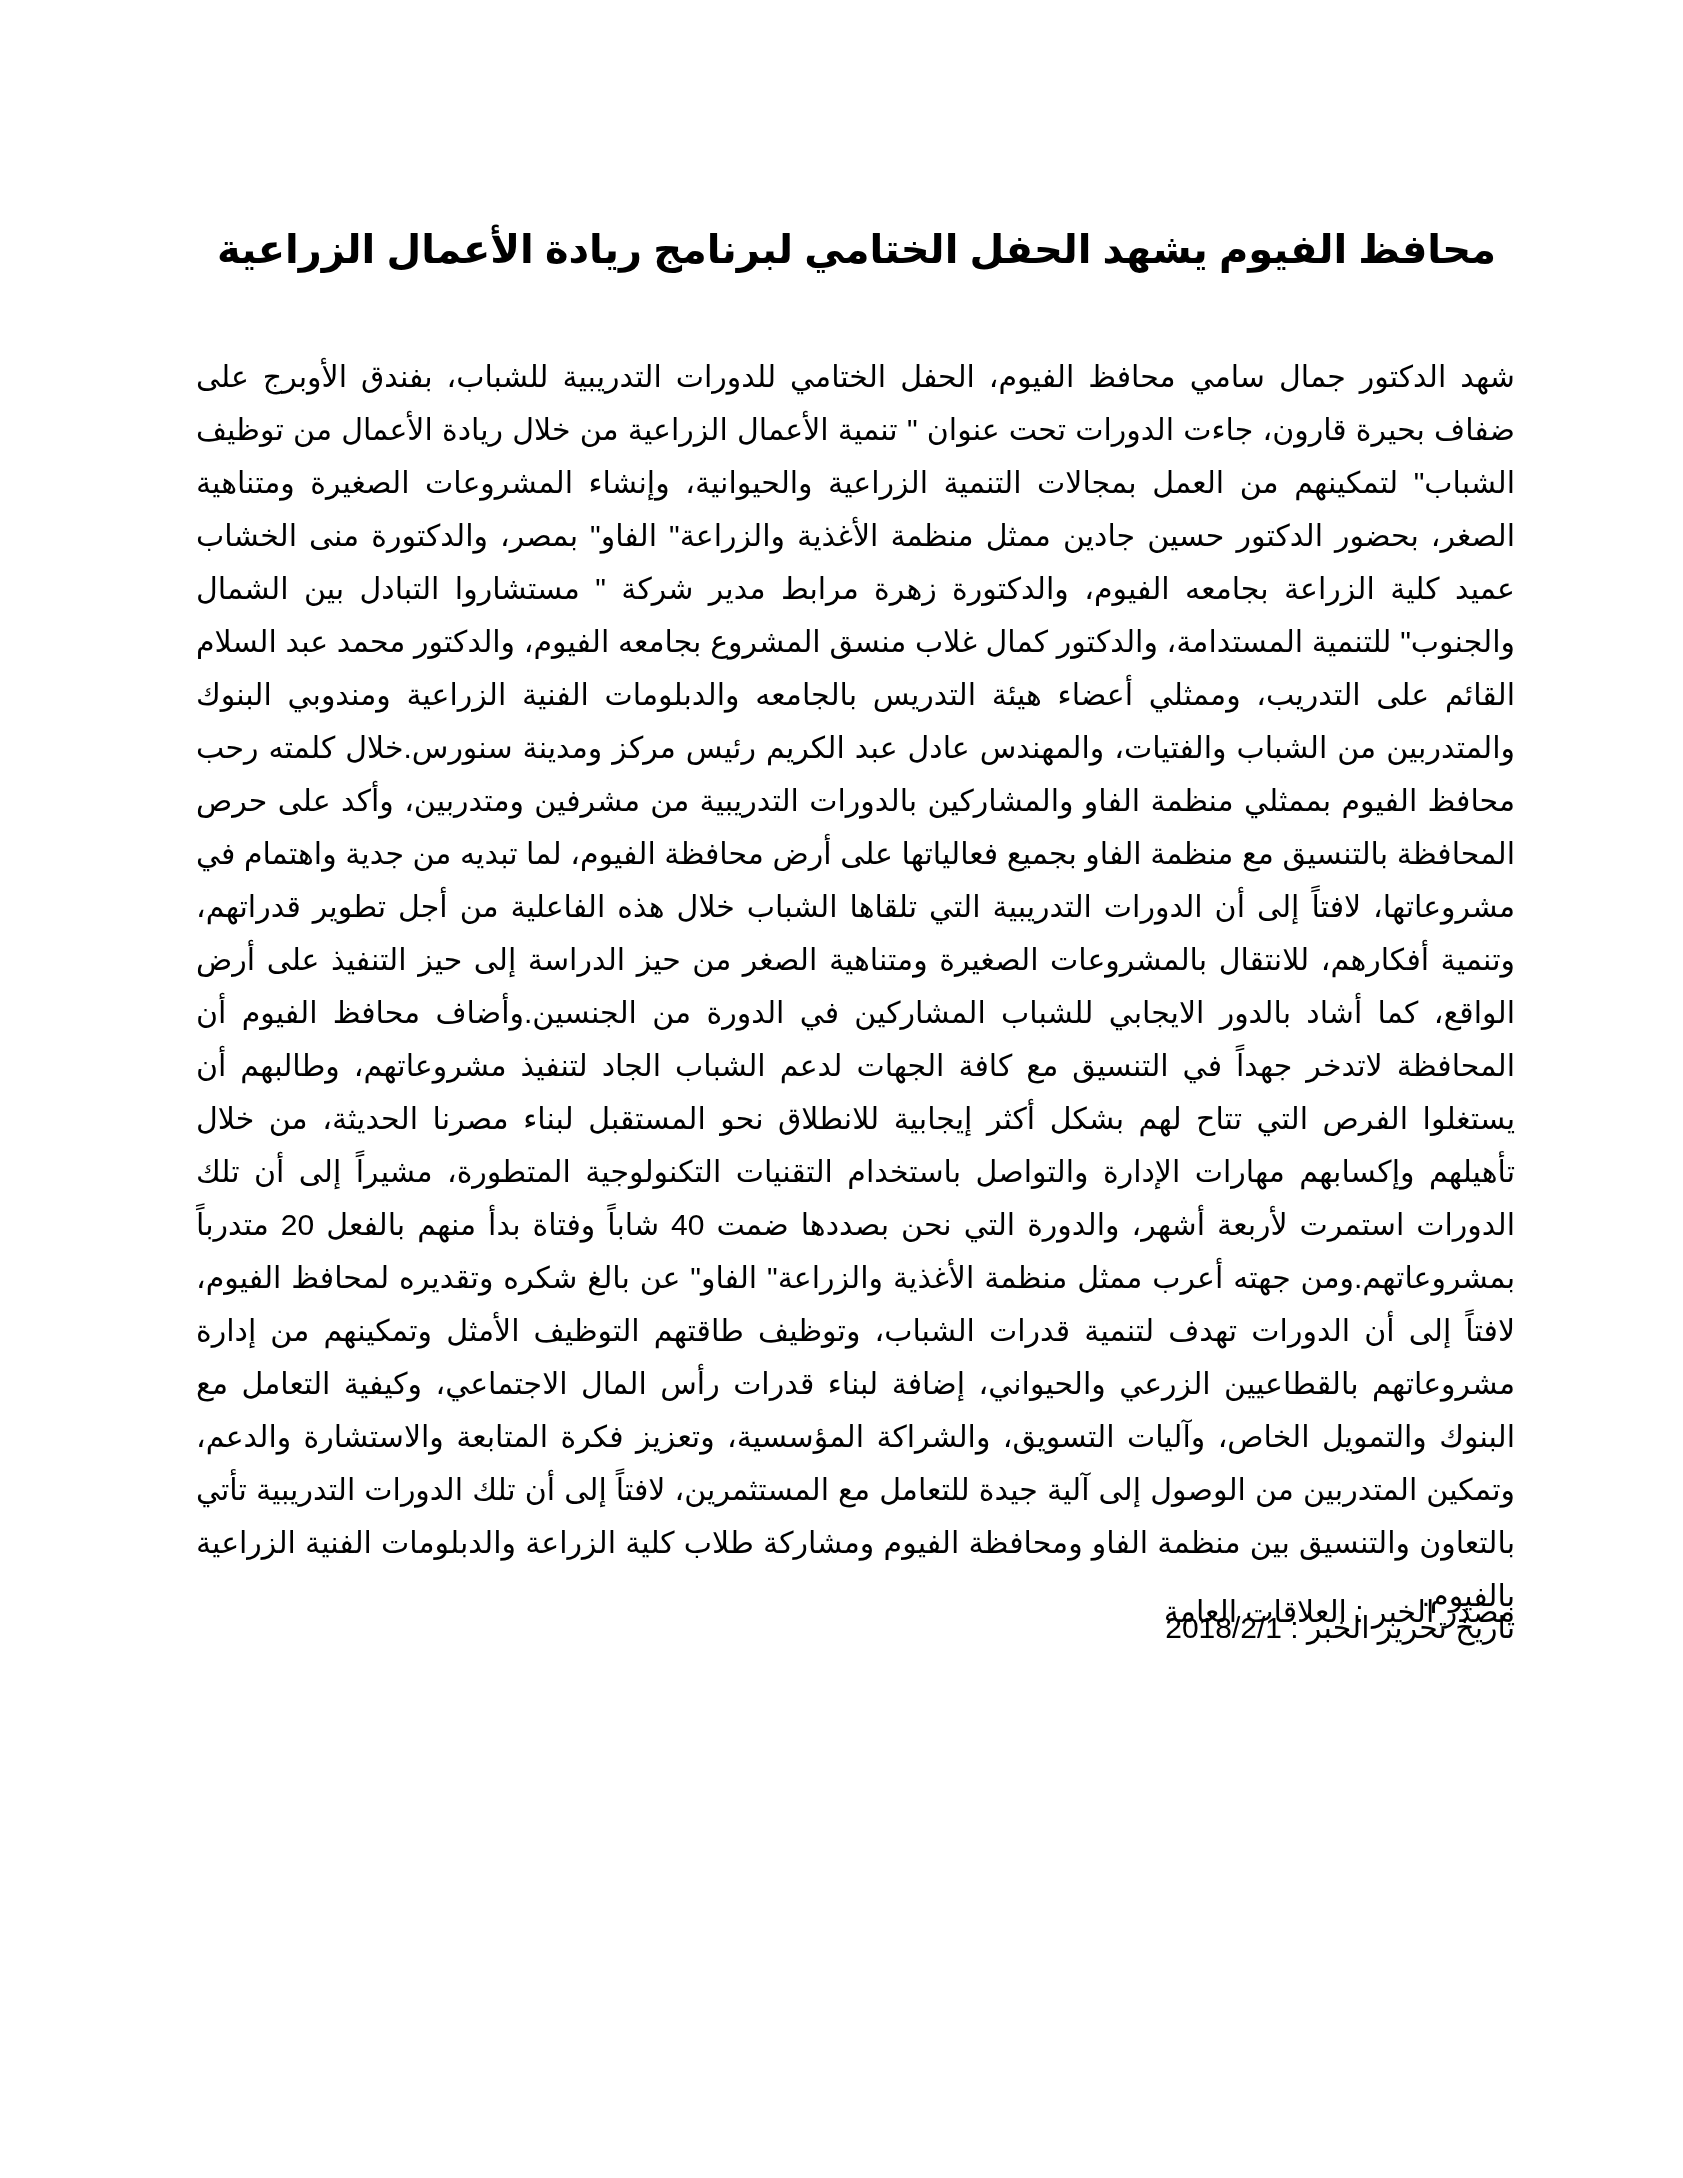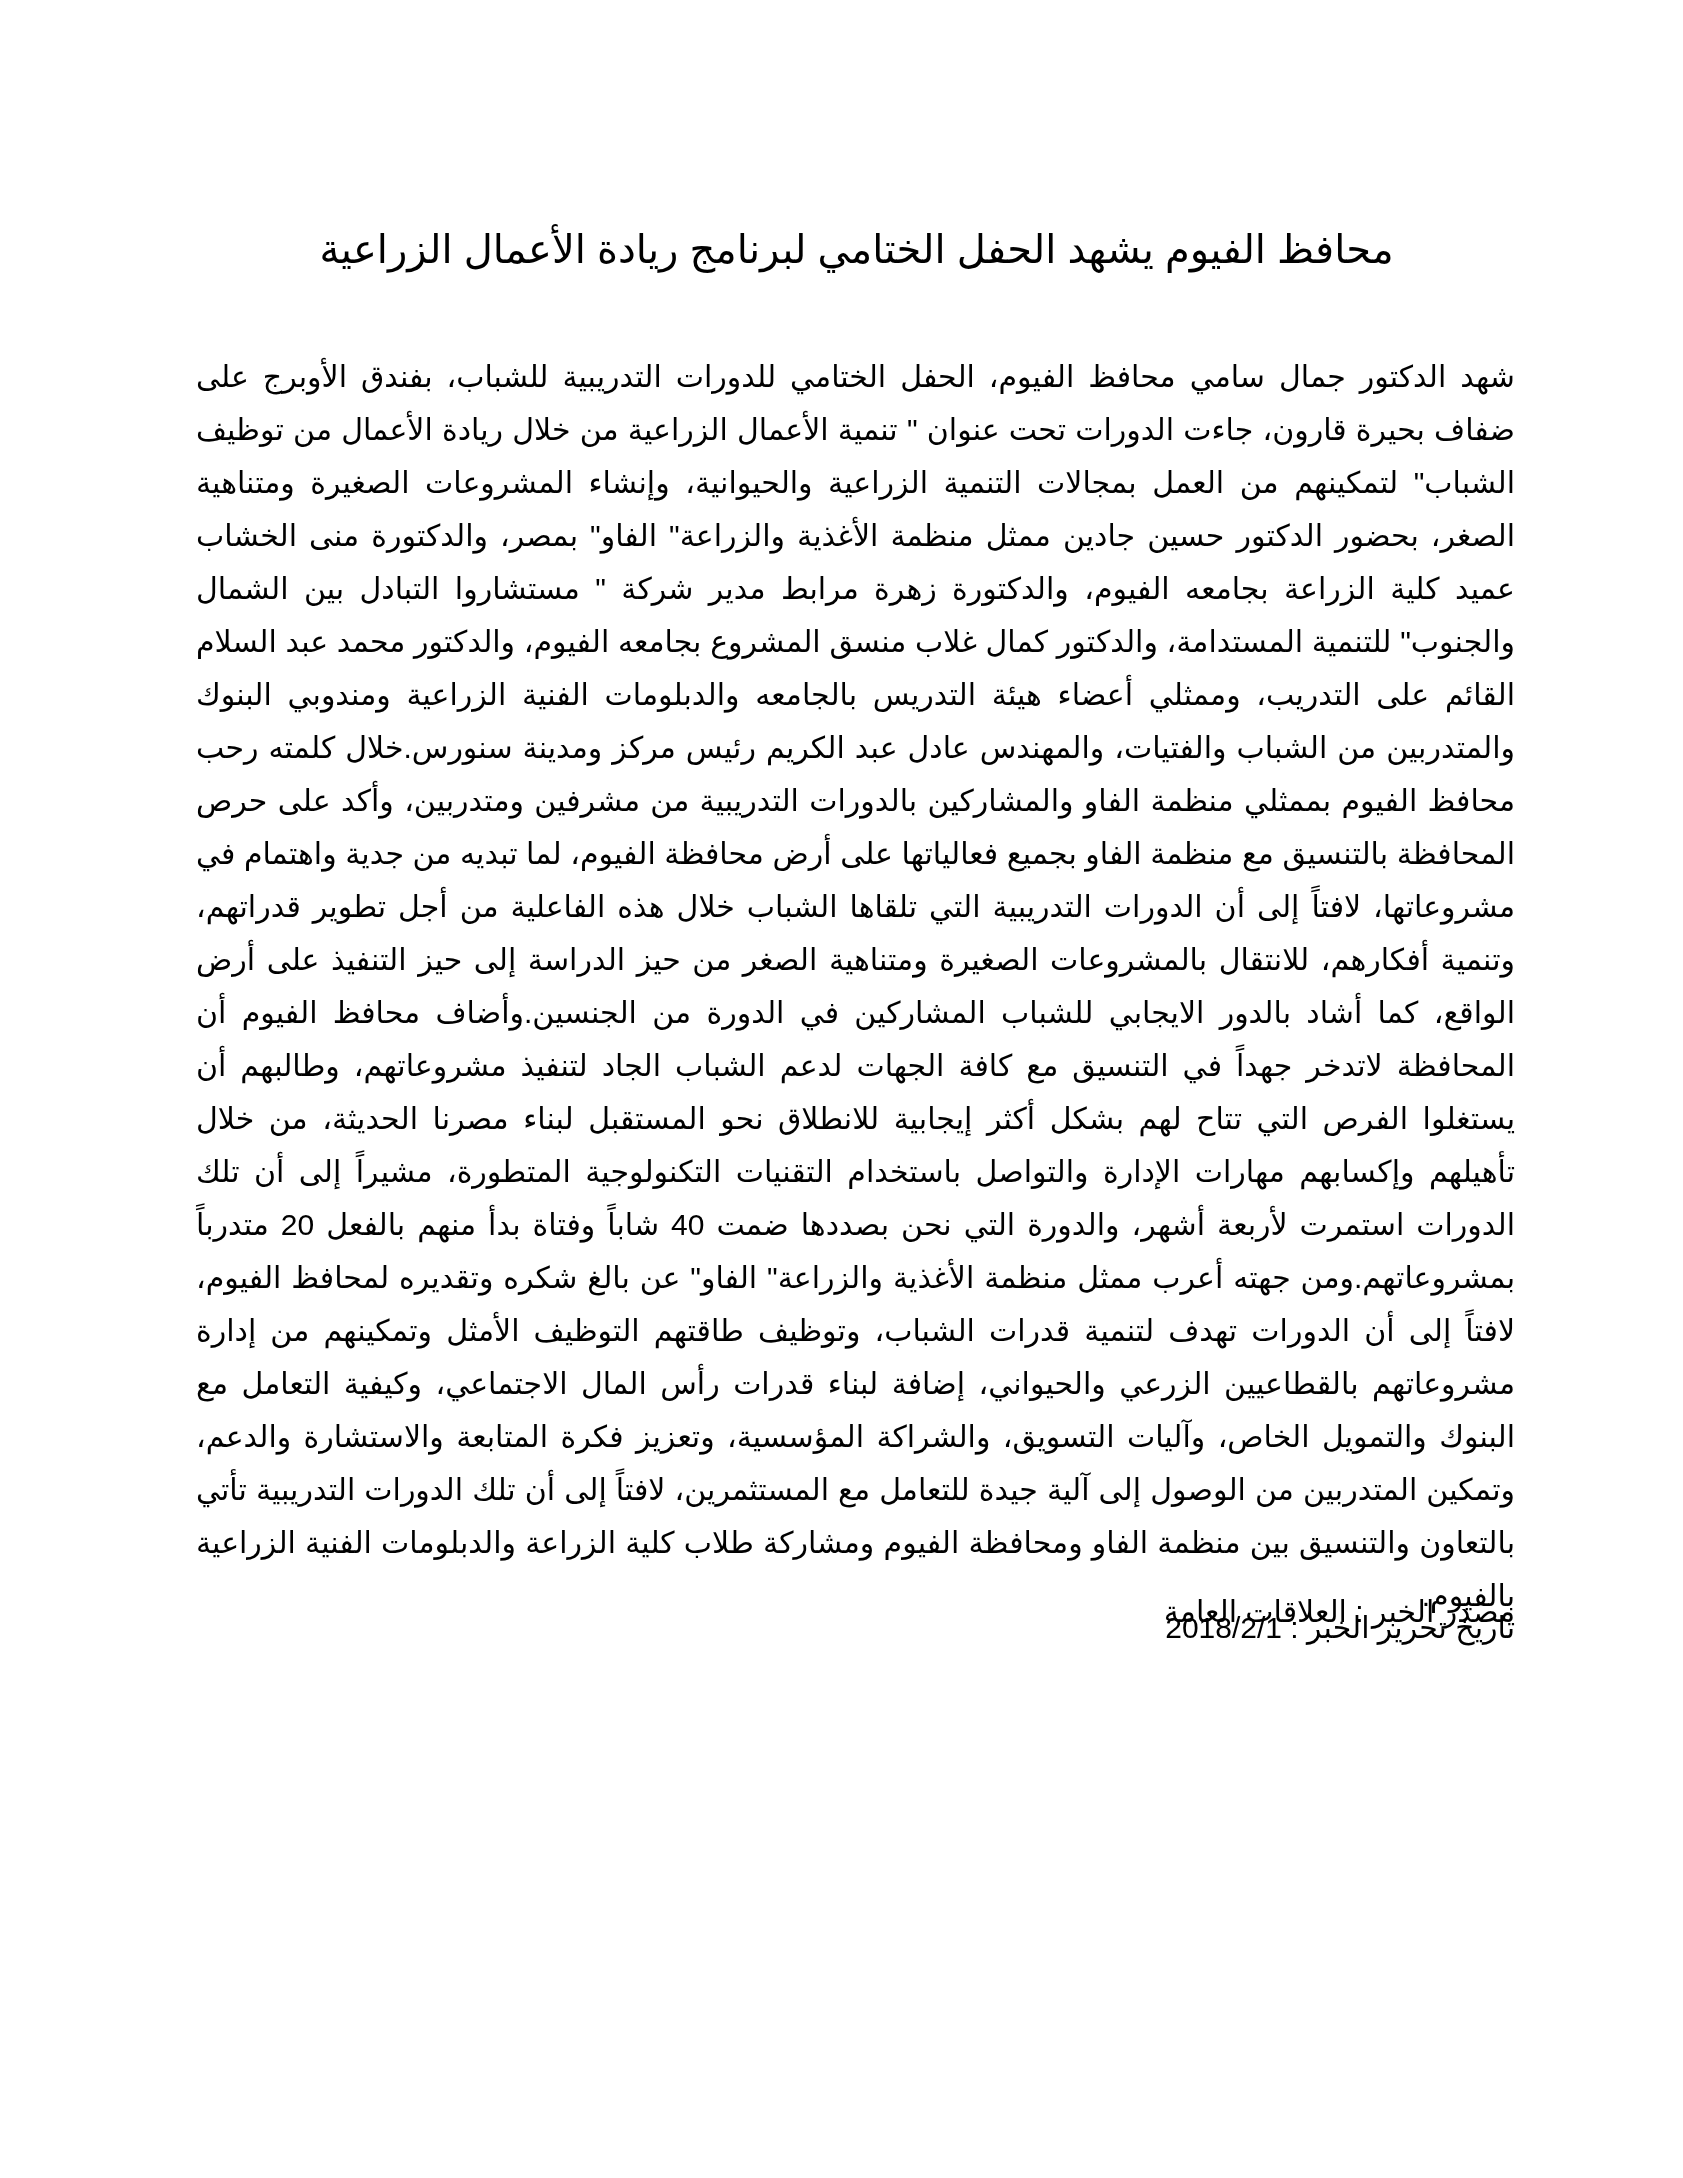--- a/index.html
+++ b/index.html
@@ -1,21 +1,21 @@
 <!DOCTYPE html>
 <html><head>
 <meta charset="utf-8">
 <style>
   html, body { margin: 0; padding: 0; background: #ffffff; }
   body { width: 1683px; height: 2178px; position: relative; overflow: hidden; font-family: "Liberation Sans", "DejaVu Sans", sans-serif; color: #000; }
   .page { position: absolute; left: 0; top: 0; width: 1683px; height: 2178px; }
   .title {
     position: absolute; left: 198px; top: 193px; width: 1317px;
     text-align: center; direction: rtl;
-    font-size: 40px; font-weight: normal; line-height: 59px;
+    font-size: 40px; font-weight: bold; line-height: 59px;
   }
   .body-text {
     position: absolute; left: 196px; top: 350px; width: 1319px;
     direction: rtl; text-align: justify; text-align-last: right;
     font-size: 30px; line-height: 53px;
     margin: 0;
   }
   .meta {
     position: absolute; right: 168px; direction: rtl; text-align: right;
     font-size: 30px; line-height: 40px; margin: 0;

